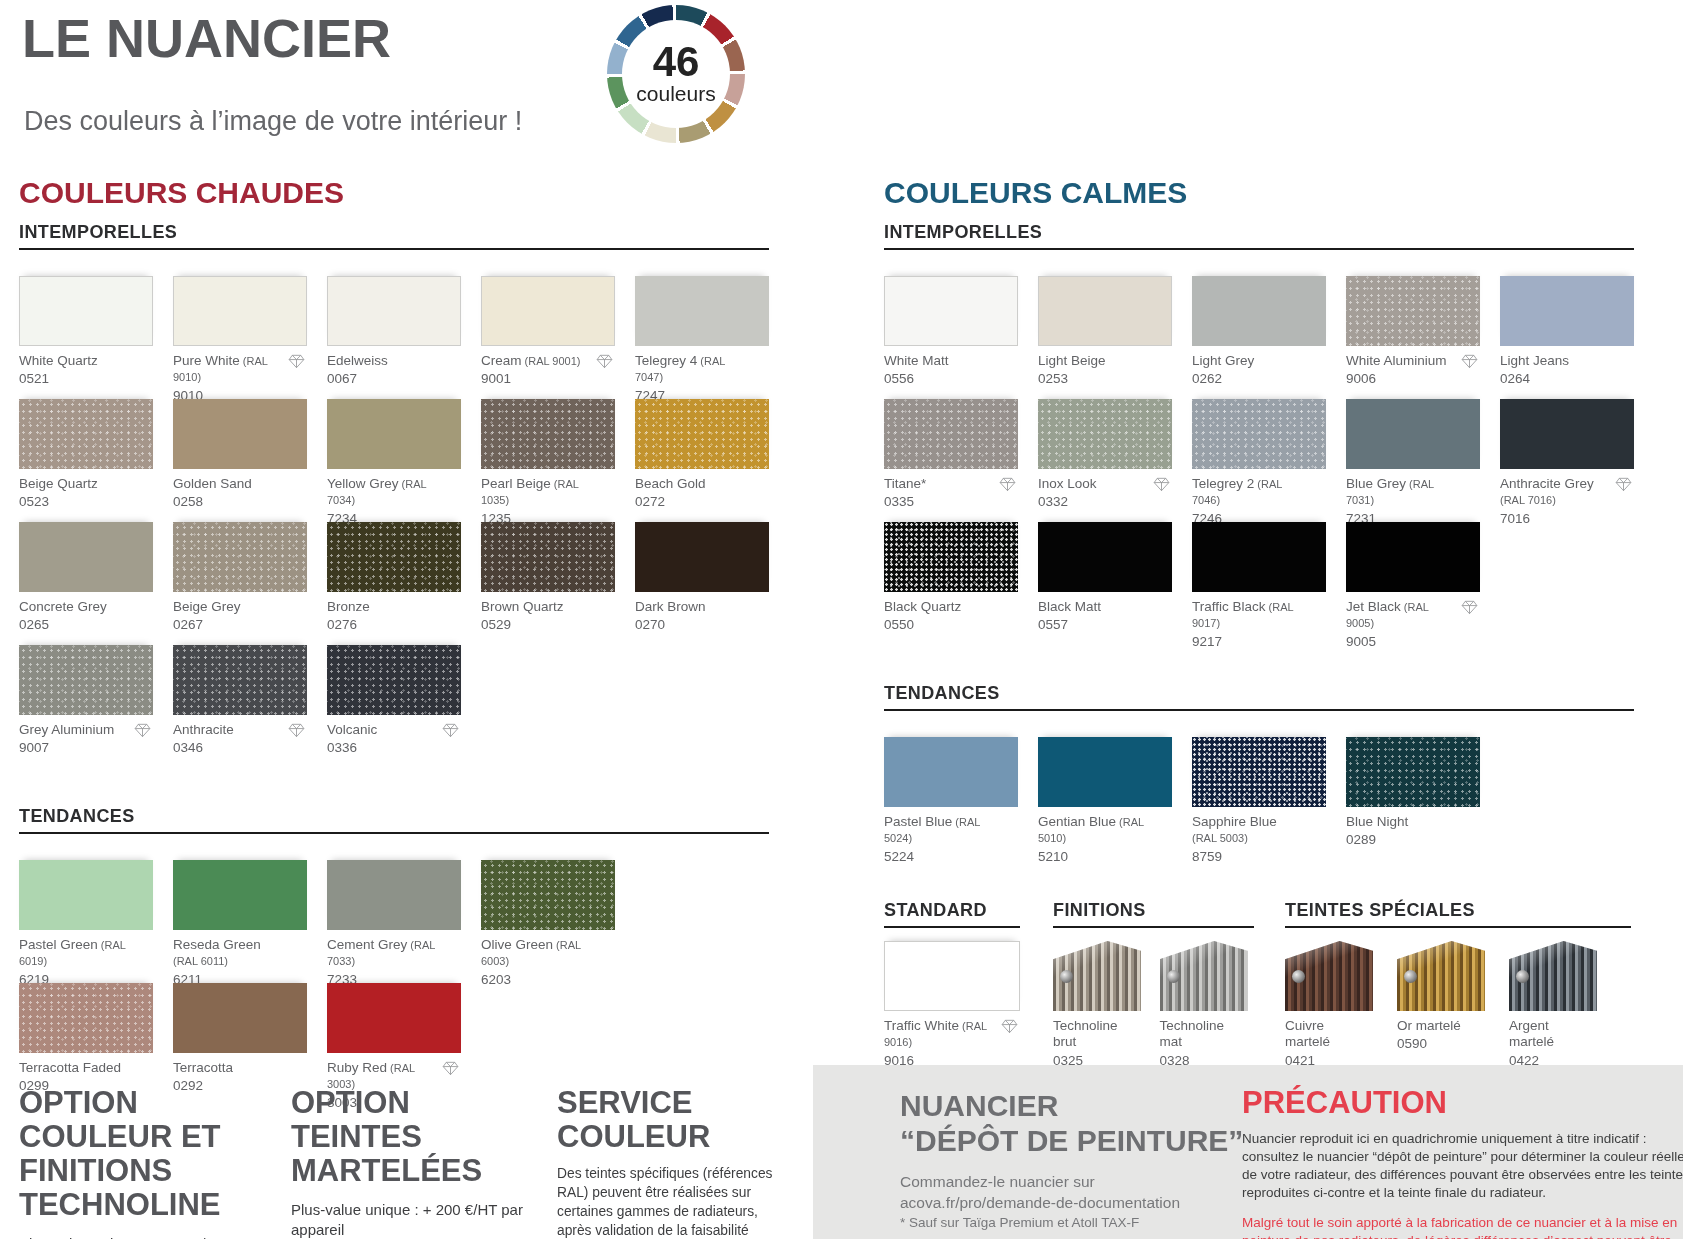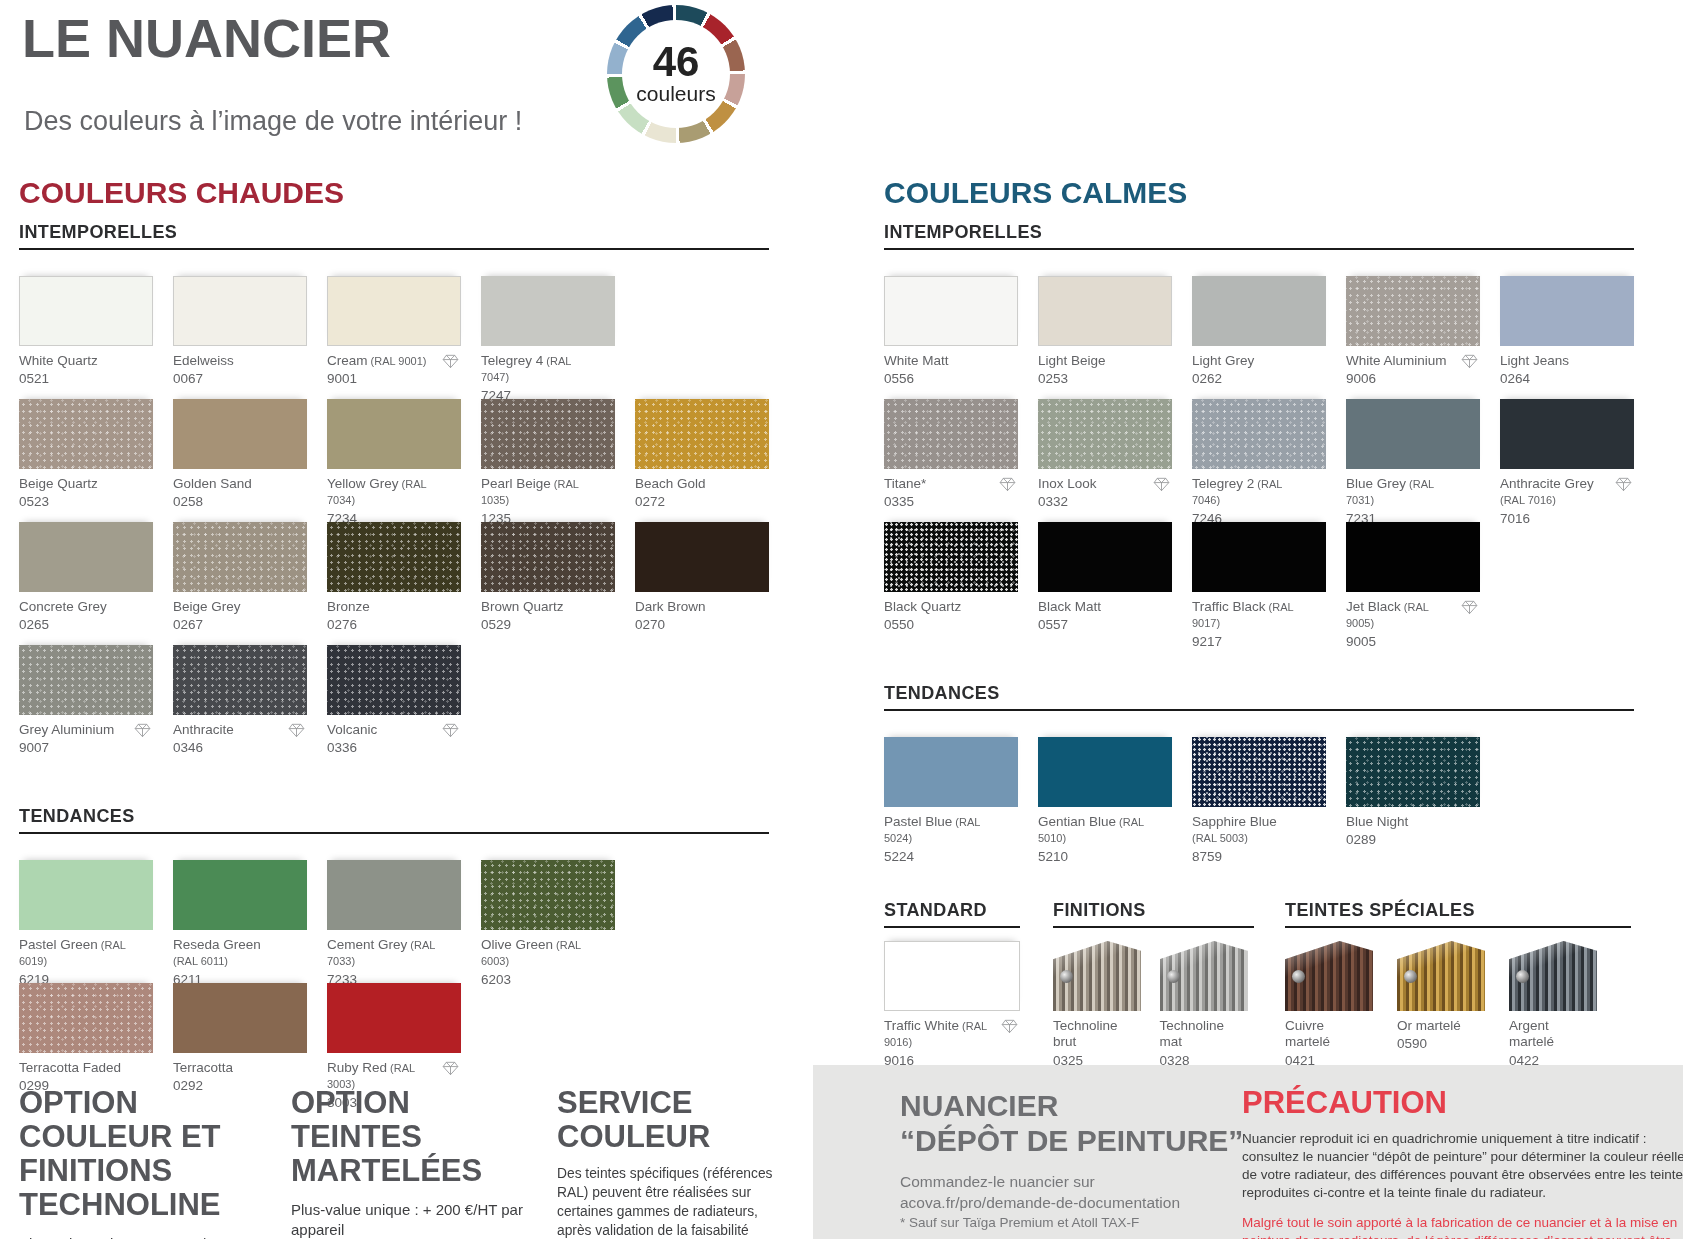--- a/index.html
+++ b/index.html
@@ -82,20 +82,28 @@
   <h2 class="sec-title" style="color: rgb(163, 38, 56);">COULEURS CHAUDES</h2>
   <div>
       <div class="group-label">INTEMPORELLES</div>
       <div class="sw-row first">
         <div class="cell">
           <div class="swatch bordered" style="background-color: rgb(243, 245, 240);"></div>
           <div class="sw-labels"><span>White Quartz</span></div>
           <div class="sw-code">0521</div>
         </div>
         <div class="cell">
+          <div class="swatch bordered" style="background-color: rgb(241, 239, 228);"></div>
+          <div class="sw-labels"><span>Pure White</span><span class="ral"> (RAL 9010)</span><svg class="dmd" width="17" height="15" viewBox="0 0 22 19">
+              <path d="M5.5 1.5h11l4 5.5L11 17.5 1.5 7z"></path>
+              <path d="M1.5 7h19M5.5 1.5L11 7l5.5-5.5M11 7v10.5"></path>
+            </svg></div>
+          <div class="sw-code">9010</div>
+        </div>
+        <div class="cell">
           <div class="swatch bordered" style="background-color: rgb(242, 240, 233);"></div>
           <div class="sw-labels"><span>Edelweiss</span></div>
           <div class="sw-code">0067</div>
         </div>
         <div class="cell">
           <div class="swatch bordered" style="background-color: rgb(238, 232, 214);"></div>
           <div class="sw-labels"><span>Cream</span><span class="ral"> (RAL 9001)</span><svg class="dmd" width="17" height="15" viewBox="0 0 22 19">
               <path d="M5.5 1.5h11l4 5.5L11 17.5 1.5 7z"></path>
               <path d="M1.5 7h19M5.5 1.5L11 7l5.5-5.5M11 7v10.5"></path>
             </svg></div>

